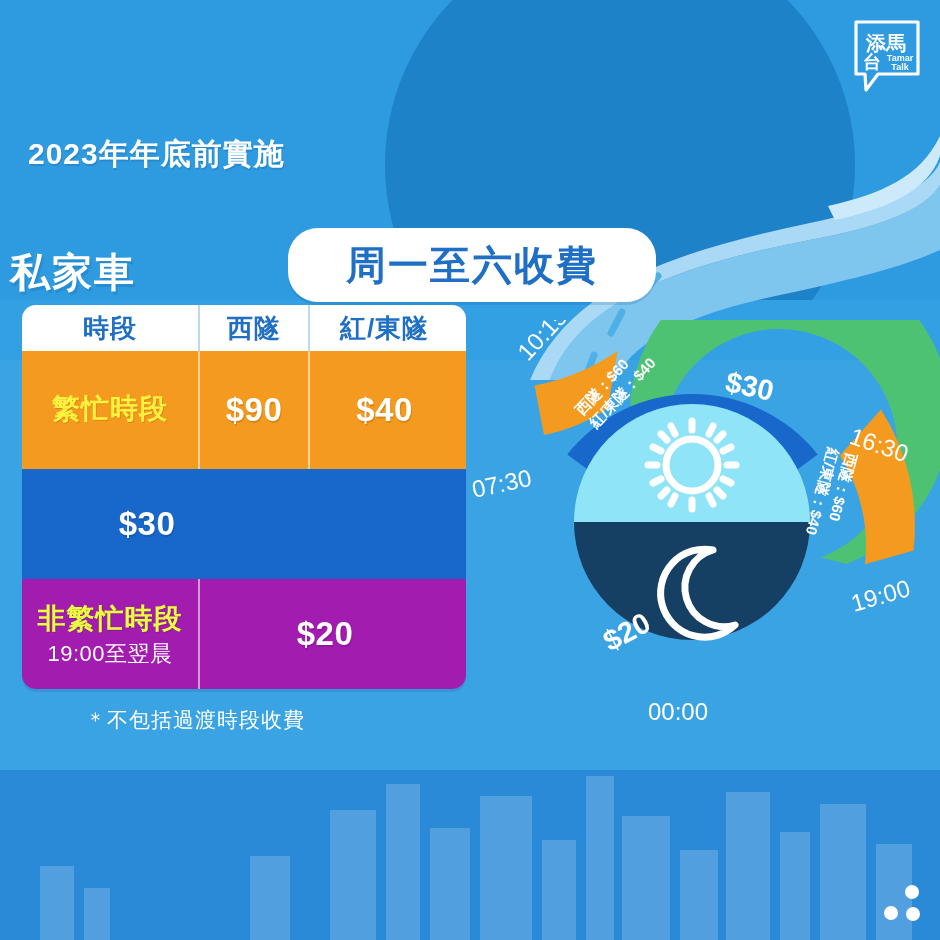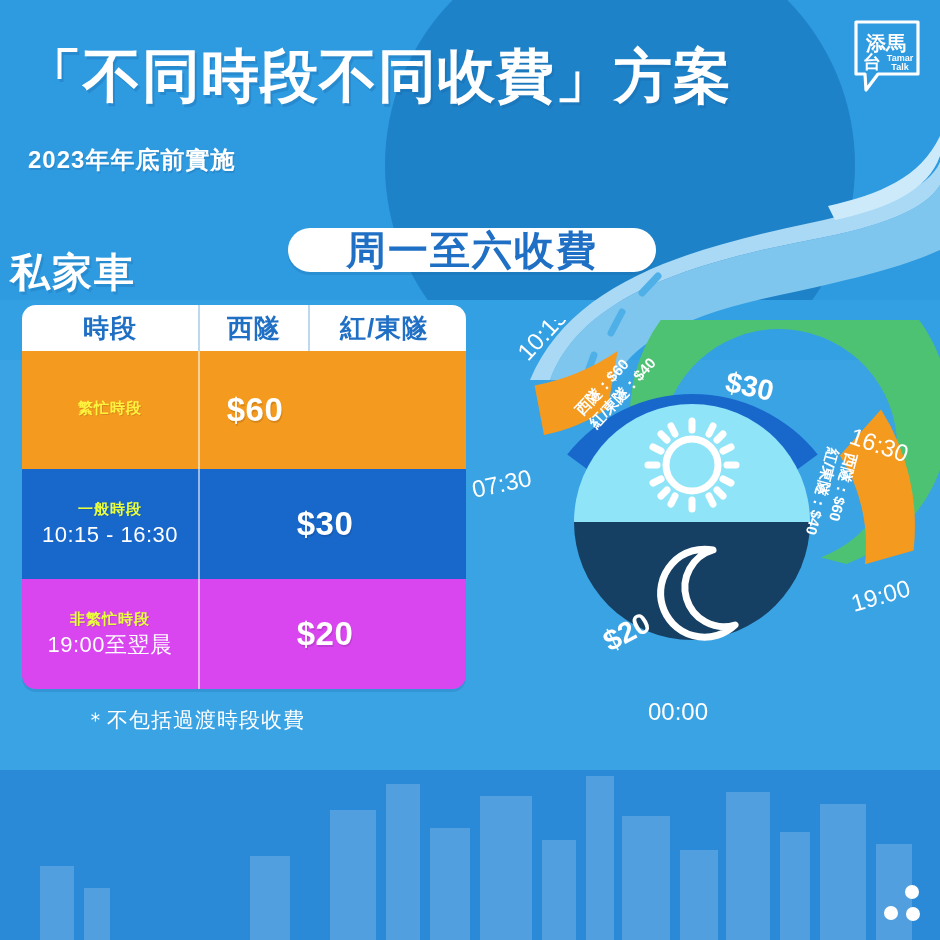--- a/index.html
+++ b/index.html
@@ -32,32 +32,32 @@
   }
 
   
   .title{
     position:absolute;left:24px;top:38px;
     font-size:58px;font-weight:bold;color:#ffffff;letter-spacing:1px;
     text-shadow:2px 3px 0 rgba(20,90,150,.25);
     white-space:nowrap;
   }
   .subtitle{
-    position:absolute;left:28px;top:144px;
-    font-size:24px;font-weight:bold;color:#ffffff;letter-spacing:1px;
+    position:absolute;left:28px;top:134px;
+    font-size:30px;font-weight:bold;color:#ffffff;letter-spacing:1px;
     text-shadow:1px 2px 0 rgba(20,90,150,.25);
     white-space:nowrap;
   }
   .veh-title{
     position:absolute;left:10px;top:245px;
     font-size:40px;font-weight:bold;color:#ffffff;letter-spacing:2px;
     text-shadow:2px 3px 0 rgba(20,90,150,.22);
   }
   .daybadge{
-    position:absolute;left:288px;top:228px;width:368px;height:44px;
+    position:absolute;left:288px;top:228px;width:368px;height:74px;
     background:#ffffff;border-radius:30px;
     display:flex;align-items:center;justify-content:center;
     font-size:40px;font-weight:bold;color:#1f6fc4;letter-spacing:2px;
     box-shadow:0 3px 0 rgba(20,90,150,.18);
   }
 
   
   .tbl{
     position:absolute;left:22px;top:305px;width:444px;
     border-radius:14px;overflow:hidden;
@@ -75,25 +75,25 @@
     border-right:2px solid #bcd9f0;
   }
   .hdr .tcell:last-child{border-right:none;}
   .c1{width:178px;}
   .c2{width:110px;}
   .c3{width:149px;}
   .c23{width:250px;}
 
   .r-peak{background:#f49a1e;height:118px;}
   .r-norm{background:#1868cc;height:110px;}
-  .r-off{background:#d946ef;height:110px;}
+  .r-off{background:#a21caf;height:110px;}
   .r-peak .tcell,.r-norm .tcell,.r-off .tcell{border-right:2px solid rgba(255,255,255,.55);}
   .r-peak .tcell:last-child,.r-norm .tcell:last-child,.r-off .tcell:last-child{border-right:none;}
 
-  .lbl{font-size:15px;font-weight:bold;color:#fff33f;letter-spacing:1px;
+  .lbl{font-size:28px;font-weight:bold;color:#fff33f;letter-spacing:1px;
        text-shadow:1px 1px 0 rgba(0,0,0,.12);margin-bottom:3px;}
   .lbl-g{color:#eaff3c;}
   .tme{font-size:22px;color:#ffffff;line-height:1.22;letter-spacing:.5px;}
   .amt{font-size:33px;font-weight:bold;color:#ffffff;letter-spacing:.5px;
        text-shadow:1px 2px 0 rgba(0,0,0,.12);}
 
   .note{
     position:absolute;left:54px;top:706px;
     font-size:21px;color:#ffffff;letter-spacing:1px;margin-left:31px;
   }
@@ -130,45 +130,41 @@
   <div class="logo">
     <svg width="74" height="78" viewBox="0 0 74 78">
       <path d="M6,4 H68 V56 H28 L16,72 L15,56 H6 Z" fill="none" stroke="#ffffff" stroke-width="3.2" stroke-linejoin="round"></path>
       <text x="36" y="32" font-family="'Liberation Sans',sans-serif" font-size="20" font-weight="bold" fill="#ffffff" text-anchor="middle">添馬</text>
       <text x="22" y="50" font-family="'Liberation Sans',sans-serif" font-size="18" font-weight="bold" fill="#ffffff" text-anchor="middle">台</text>
       <text x="50" y="43" font-family="'Liberation Sans',sans-serif" font-size="9" font-weight="bold" fill="#ffffff" text-anchor="middle">Tamar</text>
       <text x="50" y="52" font-family="'Liberation Sans',sans-serif" font-size="9" font-weight="bold" fill="#ffffff" text-anchor="middle">Talk</text>
     </svg>
   </div>
 
-  <div class="title">「不同時段不同收費」方案</div>
   <div class="subtitle">2023年年底前實施</div>
   <div class="veh-title">私家車</div>
   <div class="daybadge">周一至六收費</div>
 
   <div class="tbl">
 
     <div class="trow hdr">
       <div class="tcell c1">時段</div>
       <div class="tcell c2">西隧</div>
       <div class="tcell c3">紅/東隧</div>
     </div>
 
     <div class="trow r-peak">
       <div class="tcell c1">
         <div class="lbl">繁忙時段</div>
       </div>
-      <div class="tcell c2 amt">$60</div>
+      <div class="tcell c2 amt">$90</div>
+      <div class="tcell c3 amt">$40</div>
     </div>
 
     <div class="trow r-norm">
-      <div class="tcell c1">
-        <div class="lbl lbl-g">一般時段</div>
-        <div class="tme">10:15 - 16:30</div>
-      </div>
       <div class="tcell c23 amt">$30</div>
     </div>
 
     <div class="trow r-off">
       <div class="tcell c1">
         <div class="lbl lbl-g">非繁忙時段</div>
         <div class="tme">19:00至翌晨</div>
       </div>
       <div class="tcell c23 amt">$20</div>
     </div>

